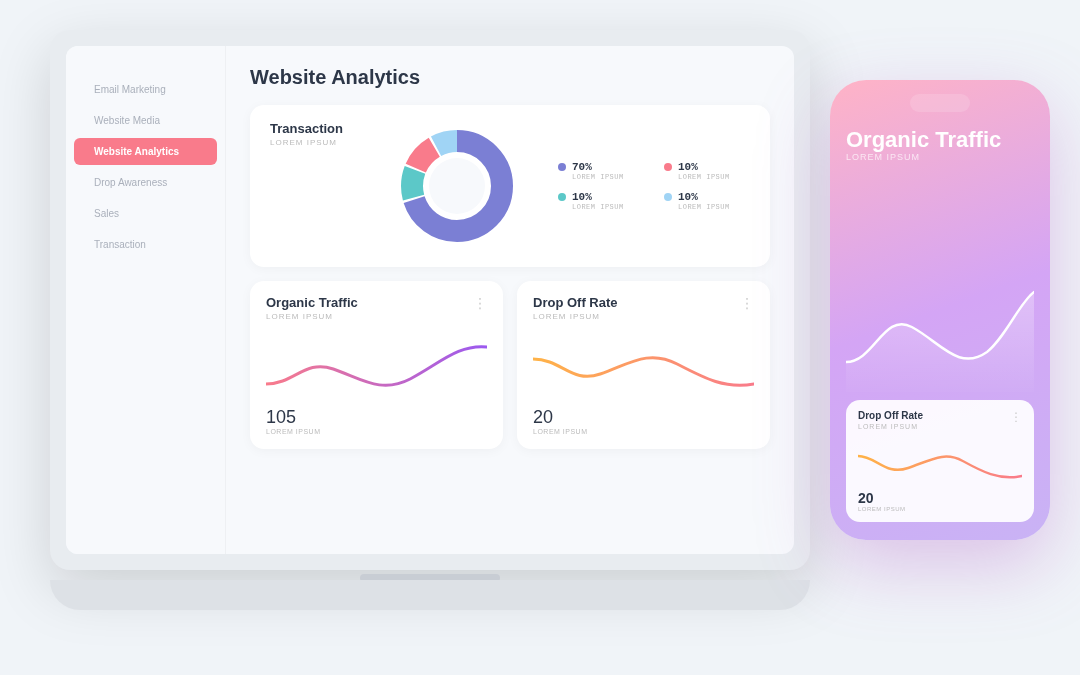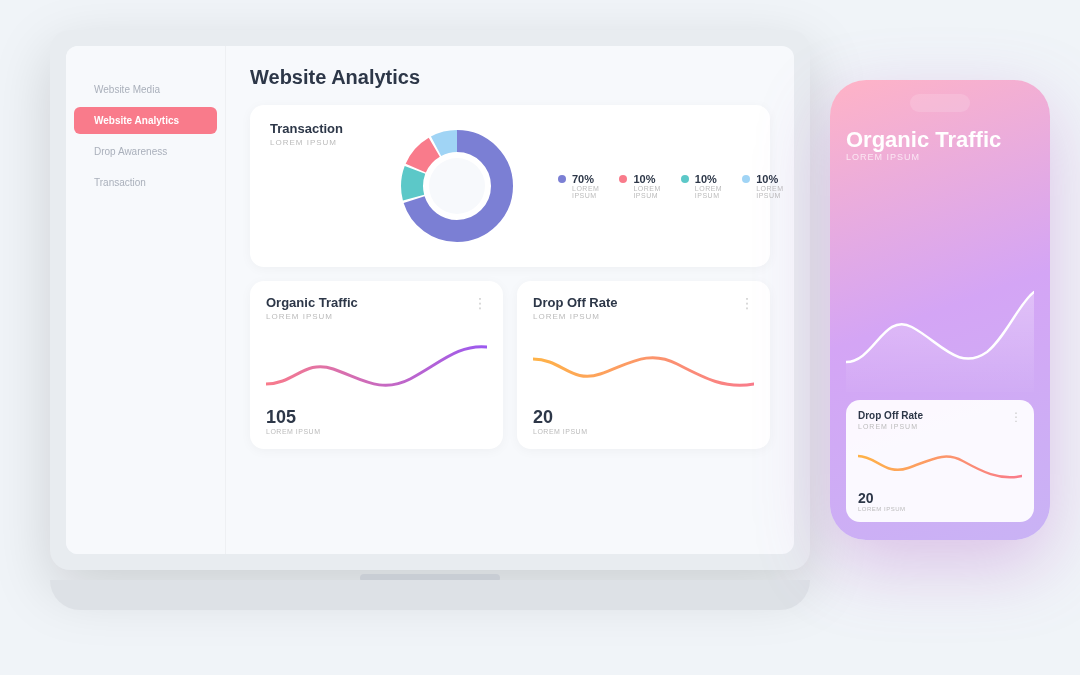--- a/index.html
+++ b/index.html
@@ -152,23 +152,24 @@
     }
 
     .donut-container {
       width: 130px;
       height: 130px;
       flex-shrink: 0;
     }
 
     .donut-legend {
       display: grid;
-      grid-template-columns: 1fr 1fr 1fr 1fr;
+      grid-template-columns: 1fr 1fr;
       gap: 10px 20px;
       flex: 1;
+      font-family: Liberation Mono, monospace;
     }
 
     .legend-item {
       display: flex;
       align-items: flex-start;
       gap: 6px;
     }
 
     .legend-dot {
       width: 8px;
@@ -217,21 +218,21 @@
       cursor: pointer;
     }
 
     .chart-area {
       height: 60px;
       margin: 8px 0;
     }
 
     .chart-value {
       font-size: 18px;
-      font-weight: 700;
+      font-weight: 400;
       color: #2d3748;
     }
 
     .chart-value-sub {
       font-size: 7px;
       color: #bbb;
       text-transform: uppercase;
       letter-spacing: 0.5px;
     }
 
@@ -331,27 +332,33 @@
 <body>
 
 <div class="scene">
 
   <div class="laptop">
     <div class="laptop-body">
       <div class="laptop-screen">
 
         <div class="sidebar">
           <div class="sidebar-item">
+            <span>Email Marketing</span>
+          </div>
+          <div class="sidebar-item">
             <span>Website Media</span>
           </div>
           <div class="sidebar-item active">
             <span>Website Analytics</span>
           </div>
           <div class="sidebar-item">
             <span>Drop Awareness</span>
+          </div>
+          <div class="sidebar-item">
+            <span>Sales</span>
           </div>
           <div class="sidebar-item">
             <span>Transaction</span>
           </div>
         </div>
 
         <div class="main-content">
           <div class="page-title">Website Analytics</div>
 
           <div class="cards-grid">

